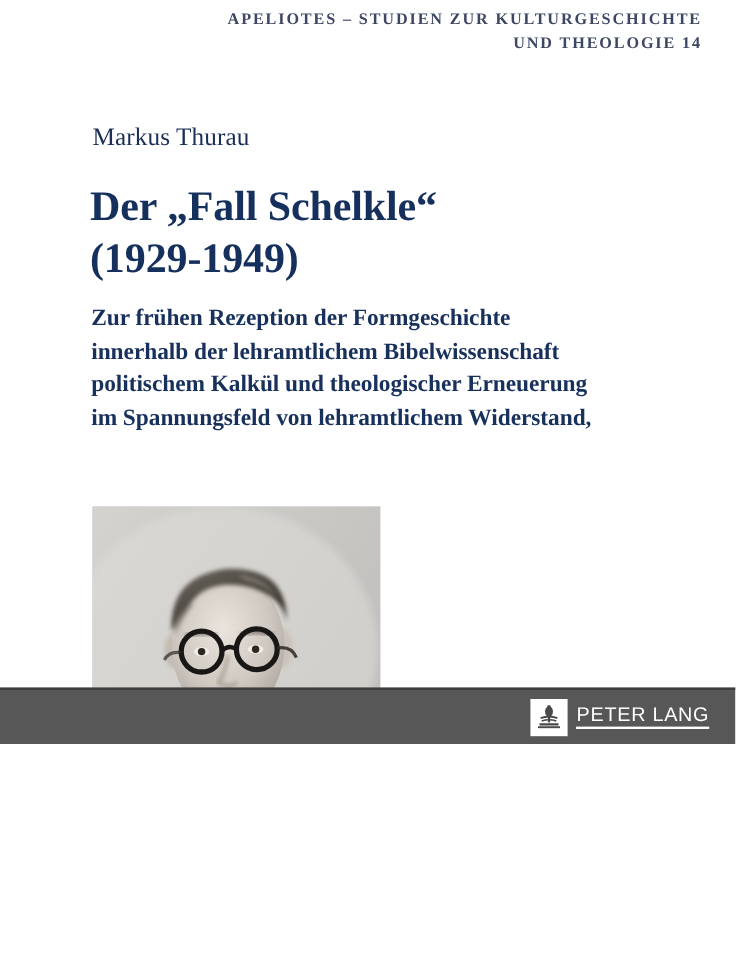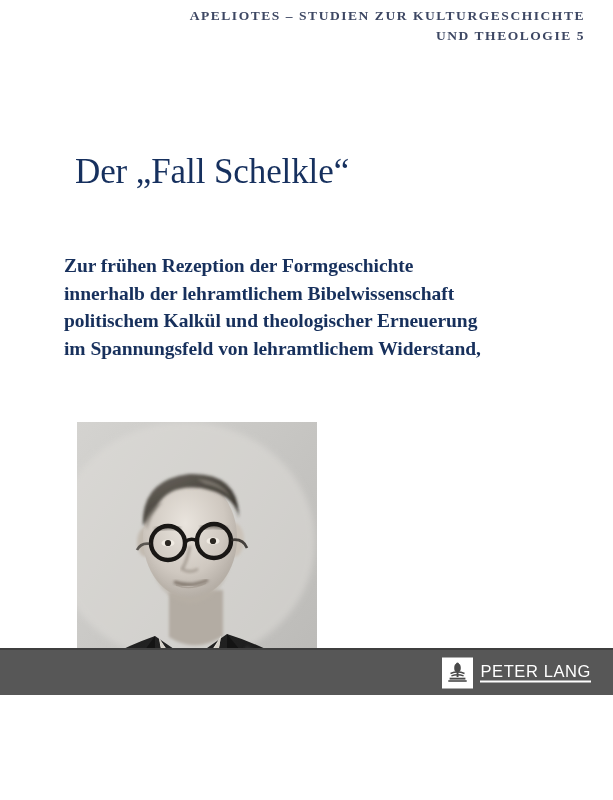--- a/index.html
+++ b/index.html
@@ -4,21 +4,21 @@
 <style>
   html, body {
     margin: 0;
     padding: 0;
     background: #ffffff;
   }
 
   .cover {
     position: relative;
     width: 613px;
-    height: 695px;
+    height: 620px;
     background: #ffffff;
     overflow: hidden;
     font-family: "Liberation Serif", "DejaVu Serif", serif;
   }
 
   
   .series {
     position: absolute;
     top: 6px;
     left: 60px;
@@ -46,30 +46,30 @@
   }
 
   
   .title {
     position: absolute;
     left: 75px;
     top: 150px;
     width: 520px;
     color: #16305e;
     font-size: 35px;
-    font-weight: 400;
+    font-weight: 700;
     line-height: 44px;
     letter-spacing: -0.1px;
   }
   .title-line { display: block; white-space: nowrap; }
 
   
   .subtitle {
     position: absolute;
-    left: 64px;
+    left: 76px;
     top: 252px;
     width: 530px;
     color: #17305c;
     font-size: 19.5px;
     font-weight: 700;
     line-height: 27.5px;
     letter-spacing: -0.05px;
   }
   .subtitle-line { display: block; white-space: nowrap; }
 
@@ -142,26 +142,28 @@
     white-space: nowrap;
   }
 </style>
 </head>
 <body>
 
 <div class="cover">
 
   <div class="series">
     <span class="series-line">APELIOTES – STUDIEN ZUR KULTURGESCHICHTE</span>
-    <span class="series-line">UND THEOLOGIE 5</span>
-  </div>
-
+    <span class="series-line">UND THEOLOGIE 14</span>
+  </div>
+
+  <div class="author">Markus Thurau</div>
 
   <div class="title">
     <span class="title-line">Der „Fall Schelkle“</span>
+    <span class="title-line">(1929-1949)</span>
   </div>
 
   <div class="subtitle">
     <span class="subtitle-line">Zur frühen Rezeption der Formgeschichte</span>
     <span class="subtitle-line">innerhalb der lehramtlichem Bibelwissenschaft</span>
     <span class="subtitle-line">politischem Kalkül und theologischer Erneuerung</span>
     <span class="subtitle-line">im Spannungsfeld von lehramtlichem Widerstand,</span>
   </div>
 
   <div class="photo-wrap">

